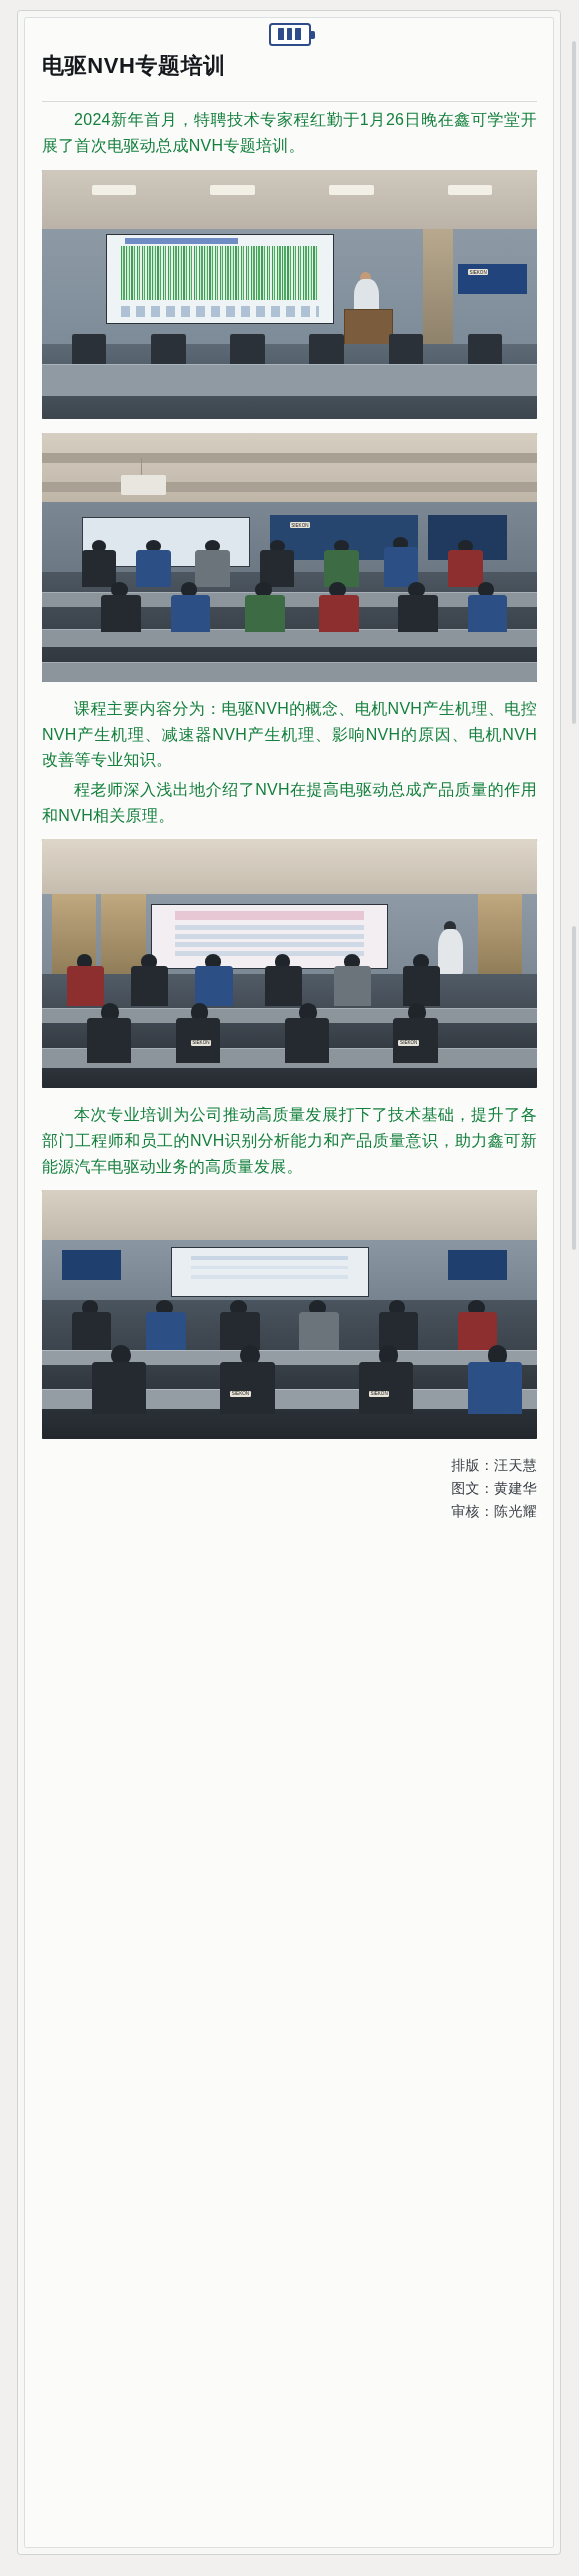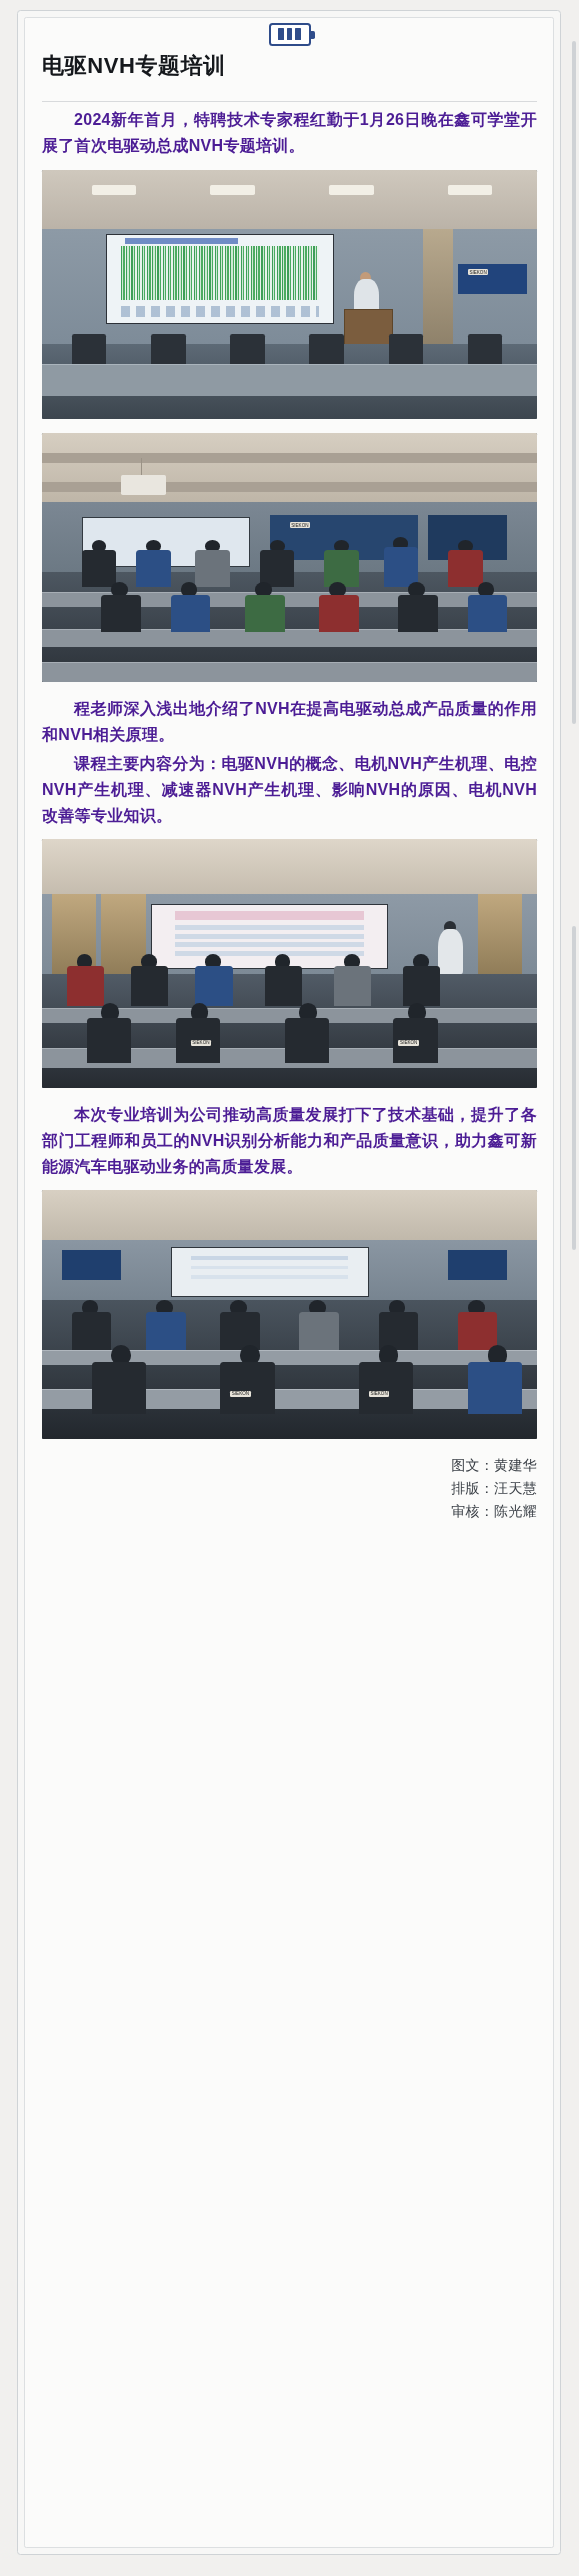--- a/index.html
+++ b/index.html
@@ -89,25 +89,24 @@
   .divider {
     width: 100%;
     height: 0.6px;
     background: #d8dadc;
     margin: 19.7px 0 5.8px 0;
   }
   p.para {
     margin: 0 0 3.5px 0;
     font-size: 16px;
     line-height: 1.62;
-    color: #4c1d95;
+    color: #15803d;
     text-indent: 2em;
     text-align: justify;
     letter-spacing: 0.3px;
-    font-weight: bold;
   }
   .para-block { margin-bottom: 10.4px; }
   
   .photo {
     position: relative;
     width: 100%;
     height: 249px;
     margin: 10.4px 0 14px 0;
     border-radius: 1.2px;
     overflow: hidden;
@@ -428,22 +427,22 @@
       <div class="body-red" style="left:56%; bottom:20%; width:8%; height:15%;"></div>
       <div class="head" style="left:74%; bottom:34%; width:3.4%; height:6%;"></div>
       <div class="body-dark" style="left:72%; bottom:20%; width:8%; height:15%;"></div>
       <div class="head" style="left:88%; bottom:34%; width:3.4%; height:6%;"></div>
       <div class="body-blue" style="left:86%; bottom:20%; width:8%; height:15%;"></div>
 
       <div class="label-chip" style="left:50%; top:36%;">SIEKON</div>
     </div>
 
     <div class="para-block">
+      <p class="para">课程主要内容分为：电驱NVH的概念、电机NVH产生机理、电控NVH产生机理、减速器NVH产生机理、影响NVH的原因、电机NVH改善等专业知识。</p>
       <p class="para">程老师深入浅出地介绍了NVH在提高电驱动总成产品质量的作用和NVH相关原理。</p>
-      <p class="para">课程主要内容分为：电驱NVH的概念、电机NVH产生机理、电控NVH产生机理、减速器NVH产生机理、影响NVH的原因、电机NVH改善等专业知识。</p>
     </div>
 
     <div class="photo p3">
       <div class="ph3-ceiling"></div>
       <div class="ph3-wall"></div>
       <div class="ph3-wood" style="left:2%;"></div>
       <div class="ph3-wood" style="left:12%;"></div>
       <div class="ph3-wood" style="left:88%;"></div>
       <div class="ph3-screen">
         <div class="ph3-slide-hdr"></div>
@@ -524,20 +523,20 @@
       <div class="head" style="left:68%; bottom:30%; width:4%; height:8%;"></div>
       <div class="body-dark" style="left:64%; bottom:10%; width:11%; height:21%;"></div>
       <div class="head" style="left:90%; bottom:30%; width:4%; height:8%;"></div>
       <div class="body-blue" style="left:86%; bottom:10%; width:11%; height:21%;"></div>
 
       <div class="label-chip" style="left:38%; bottom:17%;">SIEKON</div>
       <div class="label-chip" style="left:66%; bottom:17%;">SIEKON</div>
     </div>
 
     <div class="credits">
+      <div class="line">排版：汪天慧</div>
       <div class="line">图文：黄建华</div>
-      <div class="line">排版：汪天慧</div>
       <div class="line">审核：陈光耀</div>
     </div>
 
   </div>
 </div>
 
 
 </body></html>

